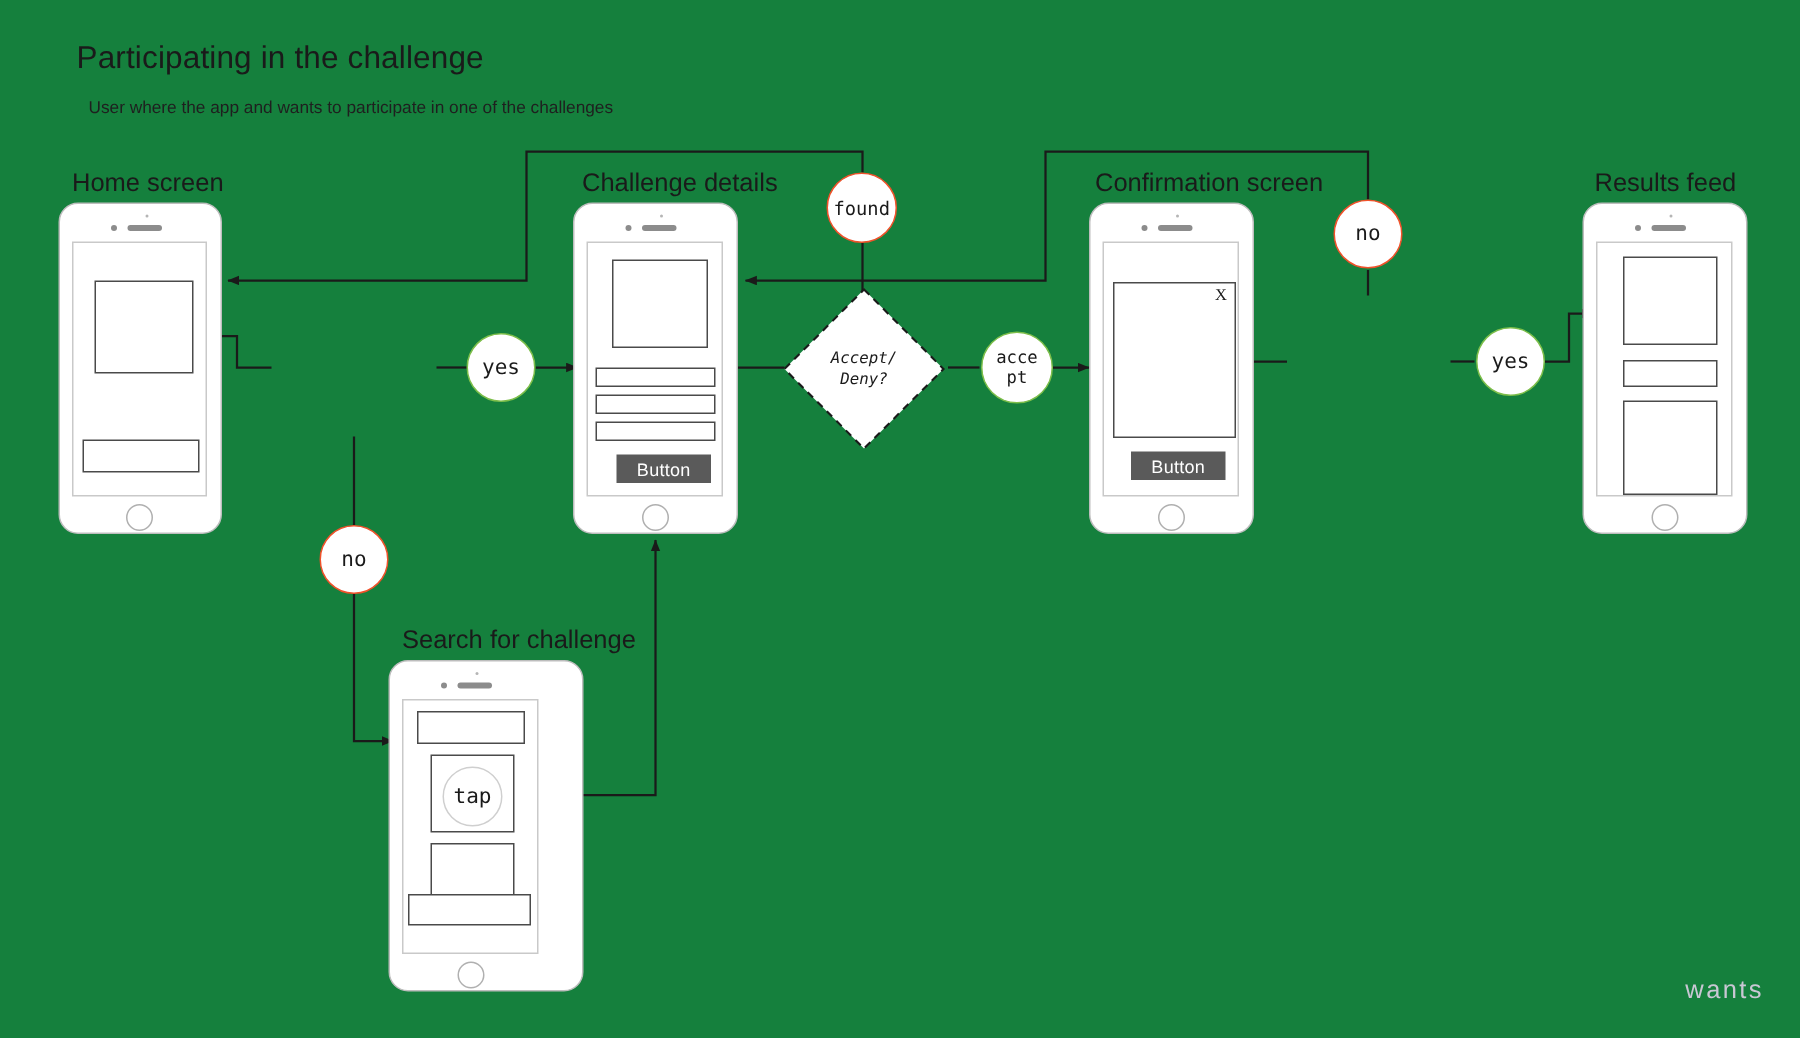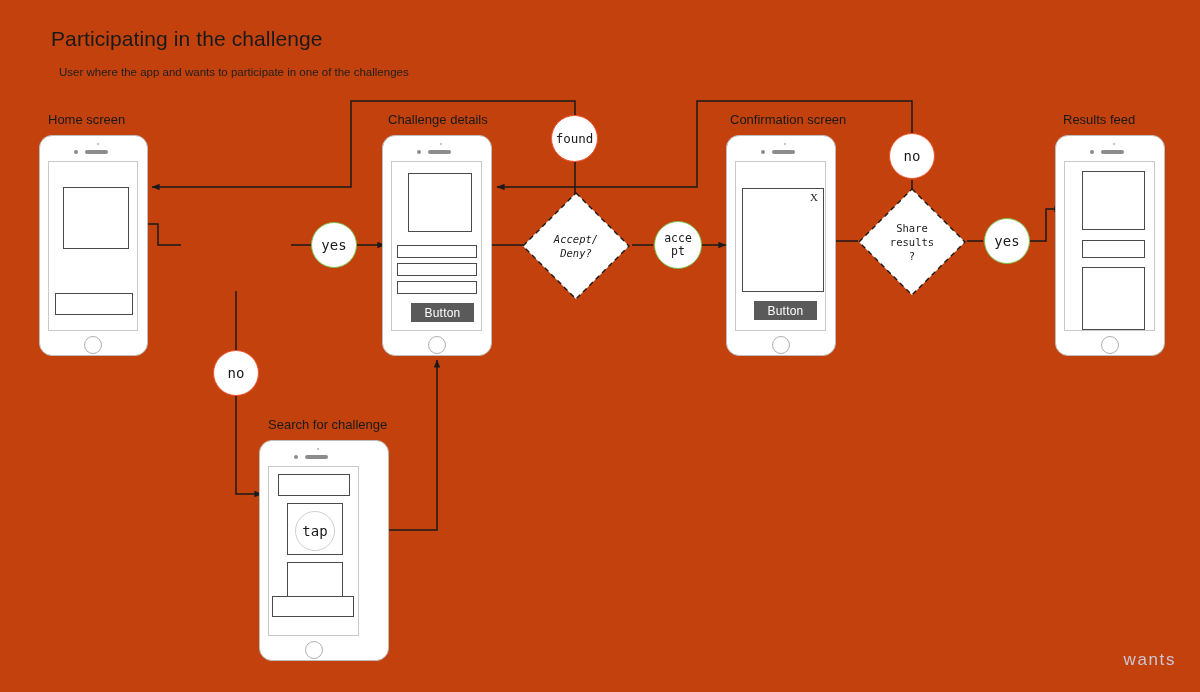--- a/index.html
+++ b/index.html
@@ -5,21 +5,21 @@
   * { box-sizing: border-box; }
   html, body {
     margin: 0; padding: 0;
     background: #ffffff;
     font-family: "Liberation Sans", sans-serif;
   }
   #canvas {
     position: relative;
     width: 1200px;
     height: 692px;
-    background: #c2410c;
+    background: #15803d;
     overflow: hidden;
   }
 
   
   #page-title {
     position: absolute;
     left: 51px; top: 27px;
     font-size: 21px;
     color: #1a1a1a;
     letter-spacing: 0.1px;
@@ -27,21 +27,21 @@
   #page-subtitle {
     position: absolute;
     left: 59px; top: 66px;
     font-size: 11.5px;
     color: #1f1f1f;
   }
 
   
   .phone-label {
     position: absolute;
-    font-size: 13px;
+    font-size: 17px;
     color: #1a1a1a;
     white-space: nowrap;
   }
   .phone {
     position: absolute;
     border: 1.6px solid #bdbdbd;
     border-radius: 13px;
     background: #ffffff;
   }
   .phone .notch-dot {
@@ -296,28 +296,20 @@
 
 
   <div class="diamond-wrap" style="left:520px; top:190px; width:112px; height:112px;font-style:italic;">
     <svg class="diamond-shape" viewBox="0 0 112 112">
       <path d="M56,3 L109,56 L56,109 L3,56 Z" fill="#ffffff" stroke="#1a1a1a" stroke-width="1.4" stroke-dasharray="5,4"></path>
     </svg>
     <div class="diamond-text">Accept/
 Deny?</div>
   </div>
 
-  <div class="diamond-wrap" style="left:856px; top:186px; width:112px; height:112px;">
-    <svg class="diamond-shape" viewBox="0 0 112 112">
-      <path d="M56,3 L109,56 L56,109 L3,56 Z" fill="#ffffff" stroke="#1a1a1a" stroke-width="1.4" stroke-dasharray="5,4"></path>
-    </svg>
-    <div class="diamond-text">Share
-results
-?</div>
-  </div>
 
   <div class="edge-circle green" style="left:311px; top:222px; width:46px; height:46px; font-size:14px;">yes</div>
 
   <div class="edge-circle red" style="left:213px; top:350px; width:46px; height:46px; font-size:14px;">no</div>
 
   <div class="edge-circle red" style="left:551px; top:115px; width:47px; height:47px; font-size:12.5px;">found</div>
 
   <div class="edge-circle green" style="left:654px; top:221px; width:48px; height:48px; font-size:11.5px;">acce
 pt</div>
 

